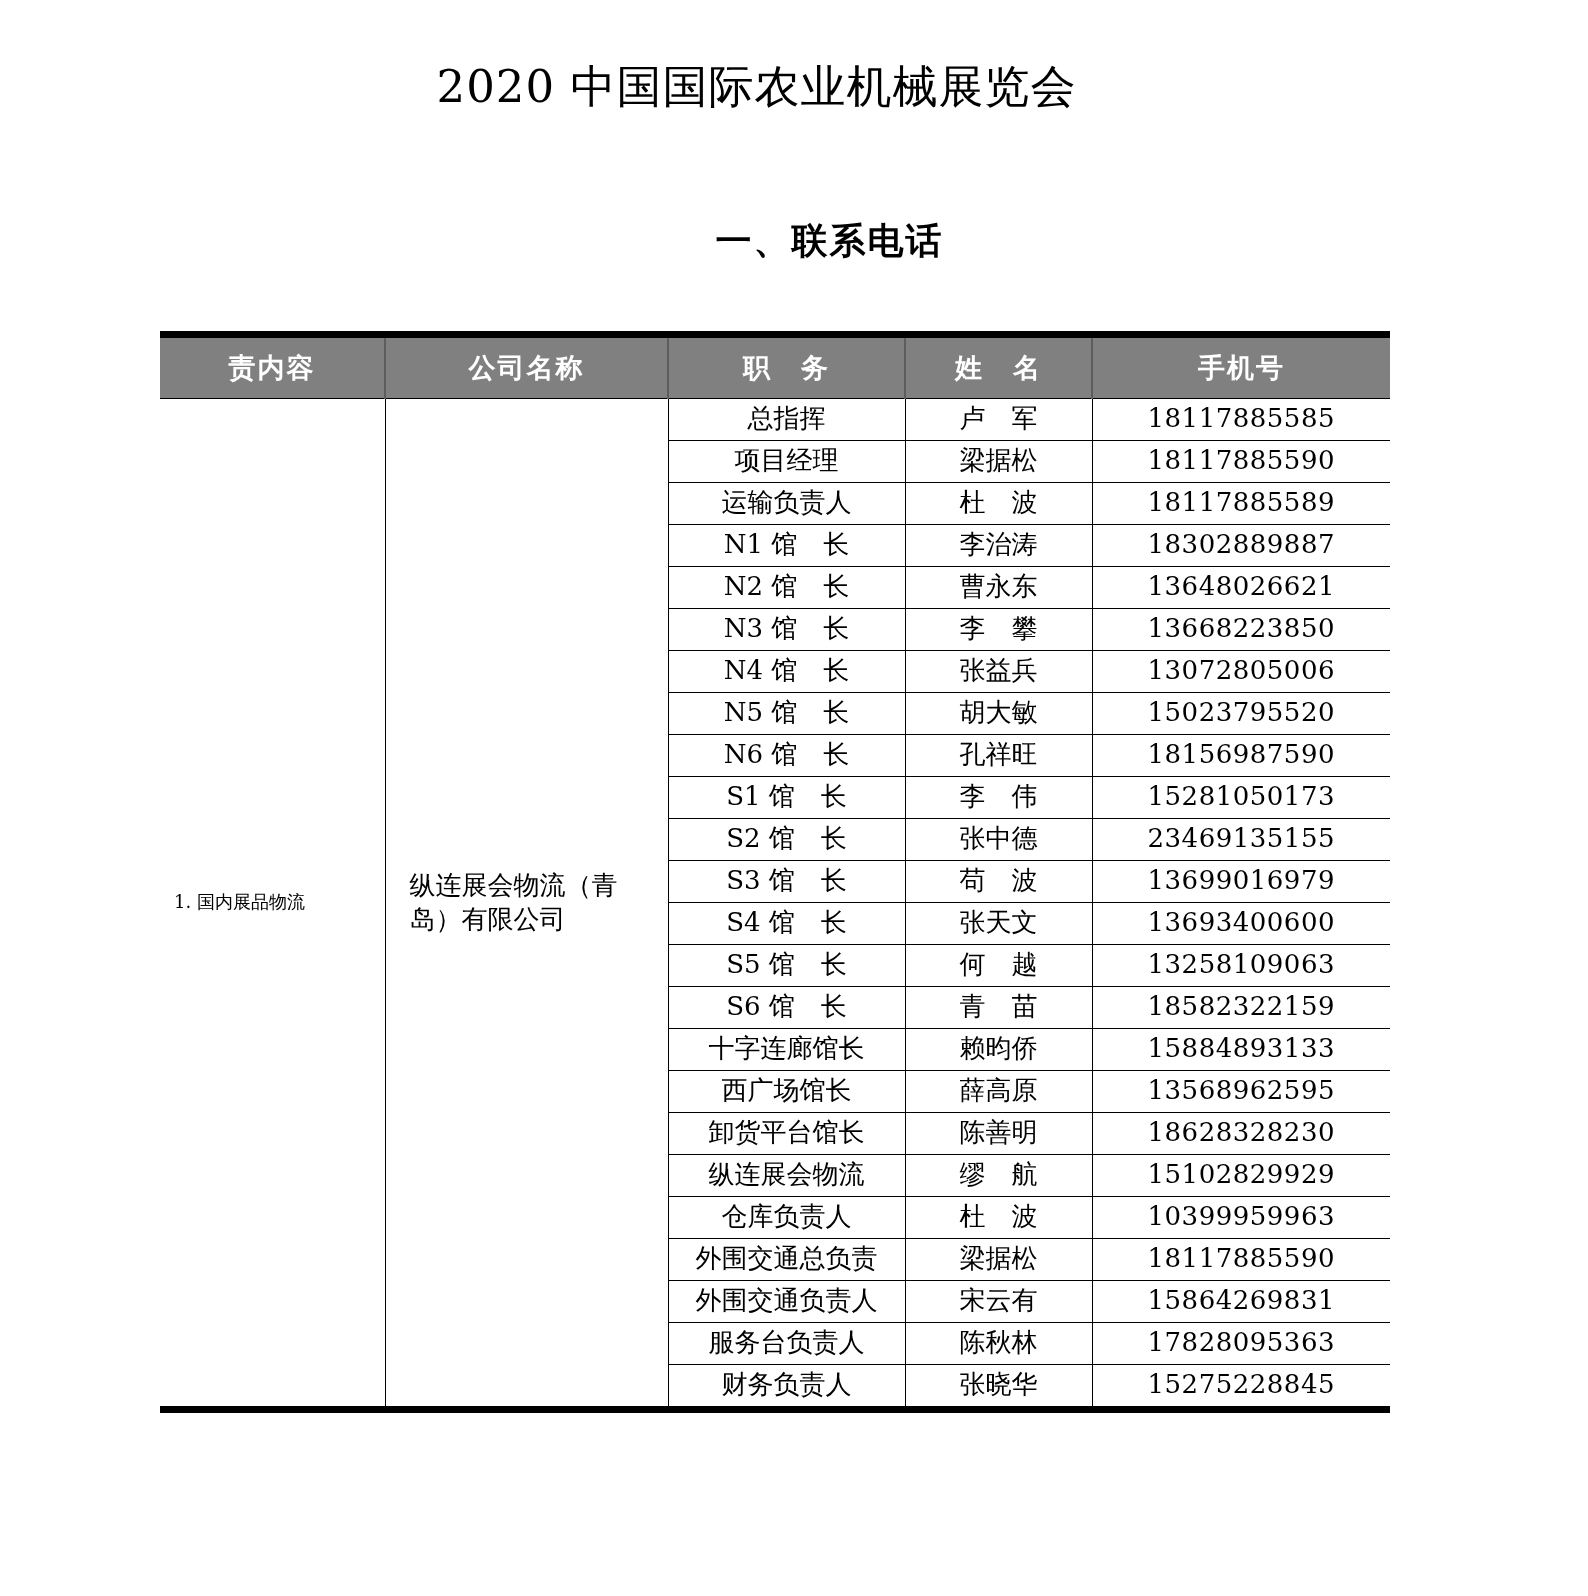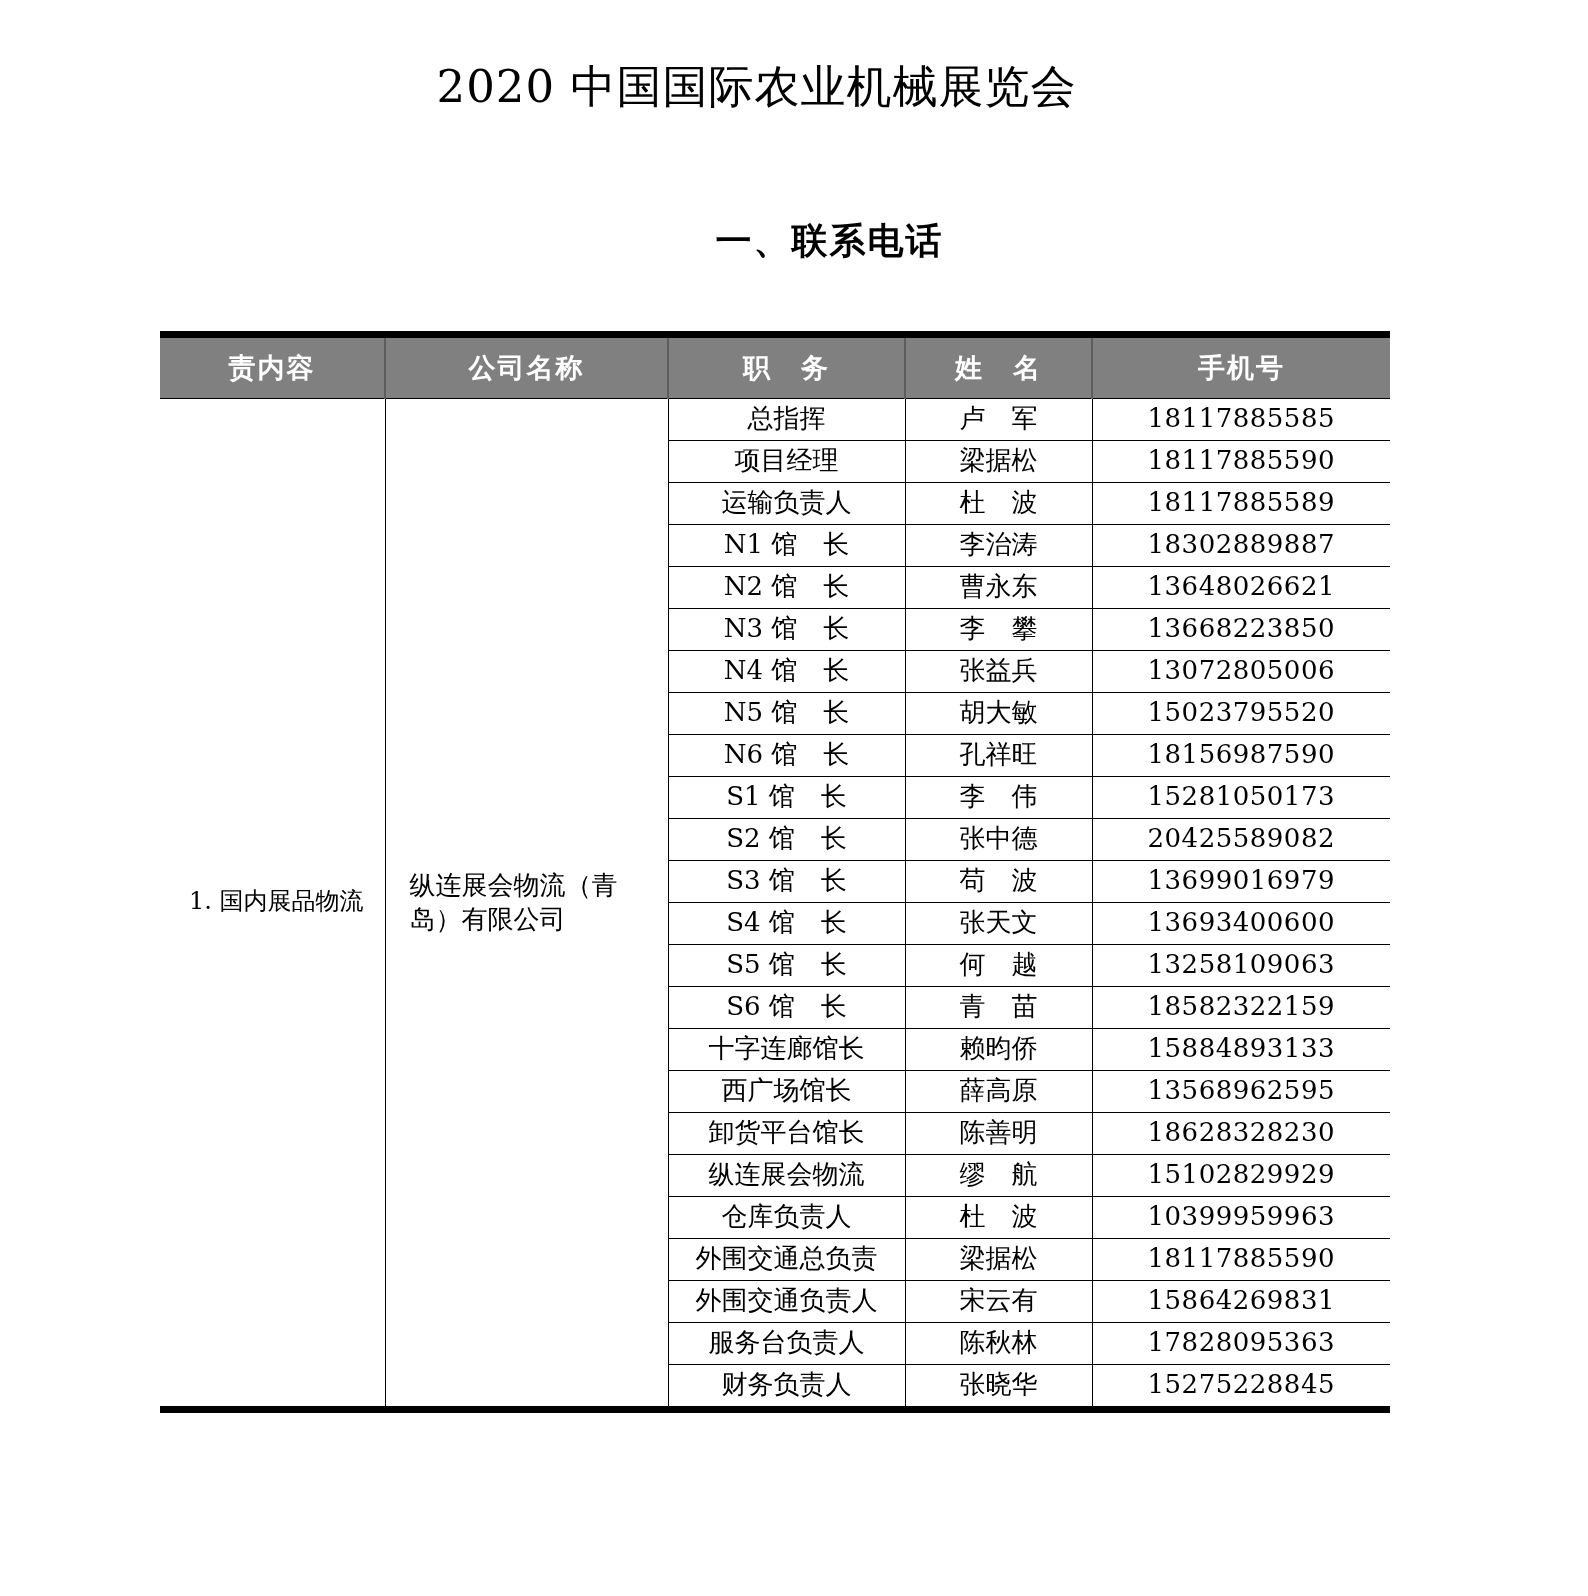--- a/index.html
+++ b/index.html
@@ -100,23 +100,23 @@
   tbody td.cell-name,
   tbody td.cell-phone {
     white-space: pre;
   }
   tbody td.cell-phone {
     font-family: "DejaVu Serif", "Liberation Serif", serif;
     letter-spacing: 0.5px;
     margin-left: 32px;
   }
   tbody td.cell-resp {
-    text-align: center;
+    text-align: left;
     padding-left: 14px;
-    font-size: 24px;
+    font-size: 18px;
     vertical-align: middle;
   }
   tbody td.cell-comp {
     text-align: left;
     padding-left: 24px;
     padding-right: 6px;
     font-size: 26px;
     vertical-align: middle;
     line-height: 1.32;
   }
@@ -200,21 +200,21 @@
             <td class="cell-phone">18156987590</td>
           </tr>
           <tr>
             <td class="cell-role">S1 馆　长</td>
             <td class="cell-name">李　伟</td>
             <td class="cell-phone">15281050173</td>
           </tr>
           <tr>
             <td class="cell-role">S2 馆　长</td>
             <td class="cell-name">张中德</td>
-            <td class="cell-phone">20425589082</td>
+            <td class="cell-phone">23469135155</td>
           </tr>
           <tr>
             <td class="cell-role">S3 馆　长</td>
             <td class="cell-name">苟　波</td>
             <td class="cell-phone">13699016979</td>
           </tr>
           <tr>
             <td class="cell-role">S4 馆　长</td>
             <td class="cell-name">张天文</td>
             <td class="cell-phone">13693400600</td>

